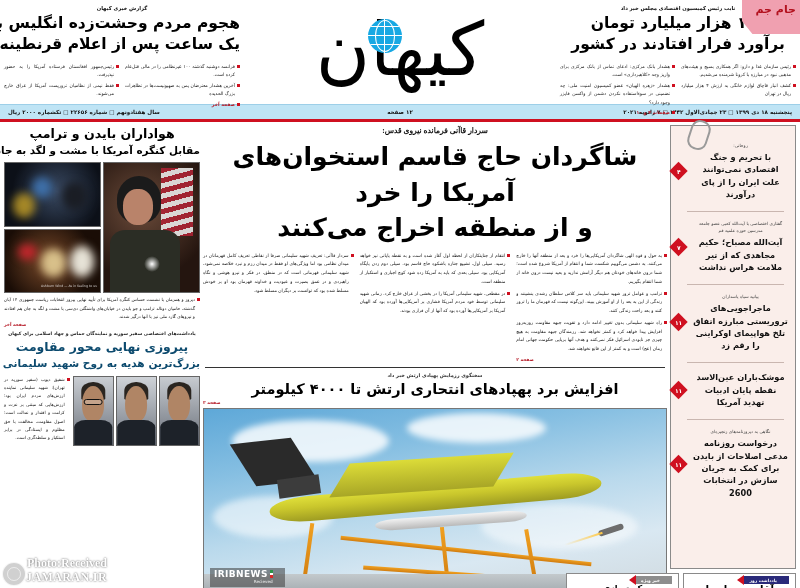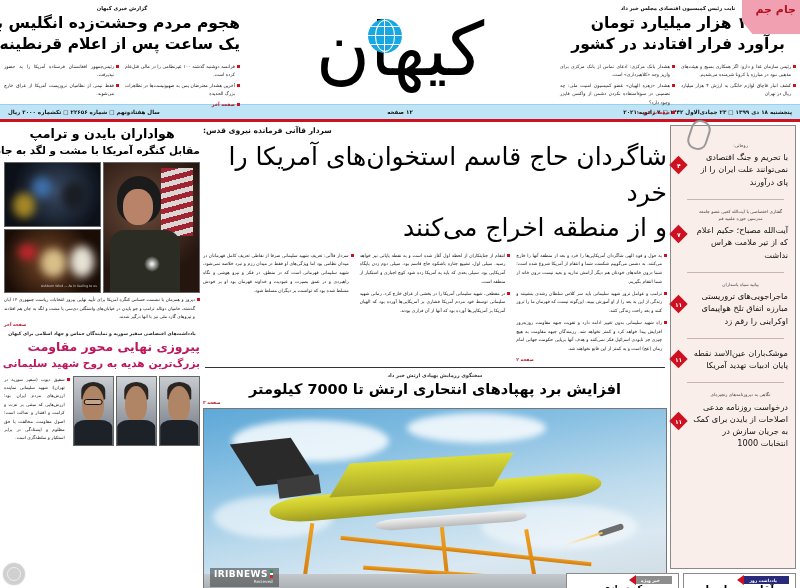--- a/index.html
+++ b/index.html
@@ -173,51 +173,52 @@
   .side-item { position: relative; margin-bottom: 11px; padding-left: 10px; }
   .side-item .sub {
     font-size: 4.4px;
     color: #444;
     text-align: center;
     line-height: 1.6;
     margin-bottom: 2px;
   }
   .side-item .ttl {
     font-size: 8.2px;
-    font-weight: normal;
+    font-weight: bold;
     line-height: 1.5;
-    text-align: right;
+    text-align: center;
     color: #111;
   }
   .side-badge {
     position: absolute;
     left: -11px; top: 50%;
     transform: translateY(-50%) rotate(45deg);
     width: 13px; height: 13px;
     background: #cf1020;
     display: flex; align-items: center; justify-content: center;
   }
   .side-badge span {
     transform: rotate(-45deg);
     color: #fff; font-size: 6px; font-weight: bold;
   }
   .side-sep { height: 1px; background: #c9b6b0; margin: 7px 4px 8px 4px; }
 
   
   .main-kicker {
-    text-align: left;
+    text-align: center;
     font-size: 7.6px;
     font-weight: bold;
     color: #111;
     margin: 1px 0 4px 0;
+    font-family: Liberation Serif, serif;
   }
   .main-head {
-    text-align: right;
+    text-align: center;
     font-size: 25px;
-    font-weight: normal;
+    font-weight: bold;
     line-height: 1.42;
     color: #000;
     letter-spacing: -0.3px;
   }
   .main-body {
     display: flex;
     flex-direction: row;
     gap: 6px;
     margin-top: 6px;
   }
@@ -344,21 +345,21 @@
   }
   .ground {
     position: absolute; left: 0; right: 0; bottom: 0;
     height: 13%;
     background: linear-gradient(180deg,#c3c9cc,#9aa1a6);
   }
   .wm-photo {
     position: absolute;
     left: 6px; bottom: 12px;
     background: rgba(60,60,60,.55);
-    padding: 2px 6px 2px 4px;
+    padding: 2px 12px 2px 4px;
     color: #fff;
     line-height: 1.1;
   }
   .wm-photo .t1 { font-size: 9px; font-weight: bold; letter-spacing: .4px; }
   .wm-photo .t2 { font-size: 4.2px; opacity: .9; }
   .wm-flag {
     display: inline-block;
     width: 3px; height: 8px;
     background: linear-gradient(180deg,#2b9348 33%,#fff 33% 66%,#d62828 66%);
     margin-left: 2px;
@@ -428,25 +429,25 @@
     width: 3px; height: 3px; background: #cf1020;
   }
   .l2k {
     text-align: center;
     font-size: 4.6px;
     font-weight: bold;
     color: #222;
     margin: 4px 0 2px 0;
   }
   .lhead2 {
-    text-align: right;
+    text-align: center;
     font-size: 12.4px;
     font-weight: bold;
     line-height: 1.45;
-    color: #be185d;
+    color: #0c4a6e;
     white-space: nowrap;
   }
   .faces {
     display: flex; gap: 2px; margin-top: 4px; height: 70px;
   }
   .face-ph { flex: 1; border: 1px solid #666; position: relative; overflow: hidden; }
   .fp1 { background: linear-gradient(180deg,#c7cbd0,#6a707a); }
   .fp2 { background: linear-gradient(180deg,#cfd3d8,#717781); }
   .fp3 { background: linear-gradient(180deg,#c9cdd2,#6d737d); }
   .fhead {
@@ -619,21 +620,21 @@
           <div class="sub">روحانی:</div>
           <div class="ttl">با تحریم و جنگ اقتصادی نمی‌توانند علت ایران را از پای درآورند</div>
           <div class="side-badge">
               <span>۴</span>
             </div>
         </div>
         <div class="side-sep"></div>
 
         <div class="side-item">
           <div class="sub">گفتاری اختصاصی با آیت‌الله کعبی عضو جامعه مدرسین حوزه علمیه قم</div>
-          <div class="ttl">آیت‌الله مصباح؛ حکیم اعلام که از تیر ملامت هراس نداشت</div>
+          <div class="ttl">آیت‌الله مصباح؛ حکیم مجاهدی که از تیر ملامت هراس نداشت</div>
           <div class="side-badge">
               <span>۷</span>
             </div>
         </div>
         <div class="side-sep"></div>
 
         <div class="side-item">
           <div class="sub">بیانیه سپاه پاسداران</div>
           <div class="ttl">ماجراجویی‌های تروریستی مبارزه اتفاق تلخ هواپیمای اوکراینی را رقم زد</div>
           <div class="side-badge">
@@ -645,21 +646,21 @@
         <div class="side-item">
           <div class="ttl">موشک‌باران عین‌الاسد نقطه پایان ادبیات تهدید آمریکا</div>
           <div class="side-badge">
               <span>۱۱</span>
             </div>
         </div>
         <div class="side-sep"></div>
 
         <div class="side-item">
           <div class="sub">نگاهی به دیروزنامه‌های زنجیره‌ای</div>
-          <div class="ttl">درخواست روزنامه مدعی اصلاحات از بایدن برای کمک به جریان سازش در انتخابات 1000</div>
+          <div class="ttl">درخواست روزنامه مدعی اصلاحات از بایدن برای کمک به جریان سازش در انتخابات 2600</div>
           <div class="side-badge">
               <span>۱۱</span>
             </div>
         </div>
       </div>
     </div>
 
     <div class="col-main">
       <div class="main-kicker">سردار قاآنی فرمانده نیروی قدس:</div>
       <div class="main-head">شاگردان حاج قاسم استخوان‌های آمریکا را خرد</div>
@@ -676,21 +677,21 @@
           <div class="para">انتقام از جنایتکاران از لحظه اول آغاز شده است و به نقطه پایانی نیز خواهد رسید. سیلی اول، تشییع جنازه باشکوه حاج قاسم بود. سیلی دوم زدن پایگاه آمریکایی بود. سیلی بعدی که باید به آمریکا زده شود کوچ اجباری و استکبار از منطقه است.</div>
           <div class="para">در مقطعی، شهید سلیمانی آمریکا را در بخشی از عراق خارج کرد. زمانی شهید سلیمانی توسط خود مردم آمریکا فشاری بر آمریکایی‌ها آورده بود که الهیان آمریکا بر آمریکایی‌ها آورده بود که آنها از آن فراری بودند.</div>
         </div>
         <div class="mcol">
           <div class="para">سردار قاآنی: تعریف شهید سلیمانی صرفا از نقاطی تعریف کامل قهرمانان در میدان نظامی بود اما ویژگی‌های او فقط در میدان رزم و نبرد خلاصه نمی‌شود، شهید سلیمانی قهرمانی است که در منطق، در فکر و نیرو هوشی و نگاه راهبردی و در عمق بصیرت و عبودیت و خداوند قهرمان بود او بر خودش مسلط شده بود که توانست بر دیگران مسلط شود.</div>
         </div>
       </div>
 
       <div class="hr-dark"></div>
       <div class="sub-kicker">سخنگوی رزمایش پهپادی ارتش خبر داد</div>
-      <div class="sub-head">افزایش برد پهپادهای انتحاری ارتش تا 7000 کیلومتر</div>
+      <div class="sub-head">افزایش برد پهپادهای انتحاری ارتش تا ۴۰۰۰ کیلومتر</div>
       <div class="page-ref">صفحه ۳</div>
 
       <div class="photo-drone">
         <div class="cloud" style="left:6%;top:6%;width:34%;height:22%"></div>
         <div class="cloud" style="left:44%;top:2%;width:30%;height:16%"></div>
         <div class="cloud" style="left:2%;top:46%;width:26%;height:22%;opacity:.7"></div>
         <div class="cloud" style="left:60%;top:50%;width:34%;height:24%;opacity:.6"></div>
         <div class="drone-tail"></div>
         <div class="drone-tail2"></div>
         <div class="drone-body"></div>
@@ -786,14 +787,18 @@
     <div class="bbox">
       <div class="btab blue">
         <span>یادداشت روز</span>
       </div>
       <div class="btitle">آقای روحانی!</div>
 
     </div>
   </div>
 
   <div class="wm-seal"></div>
+  <div class="wm-jamaran">
+    <div class="j1">Photo:Received</div>
+    <div class="j2">JAMARAN.IR</div>
+  </div>
 
 </div>
 
 </body></html>

